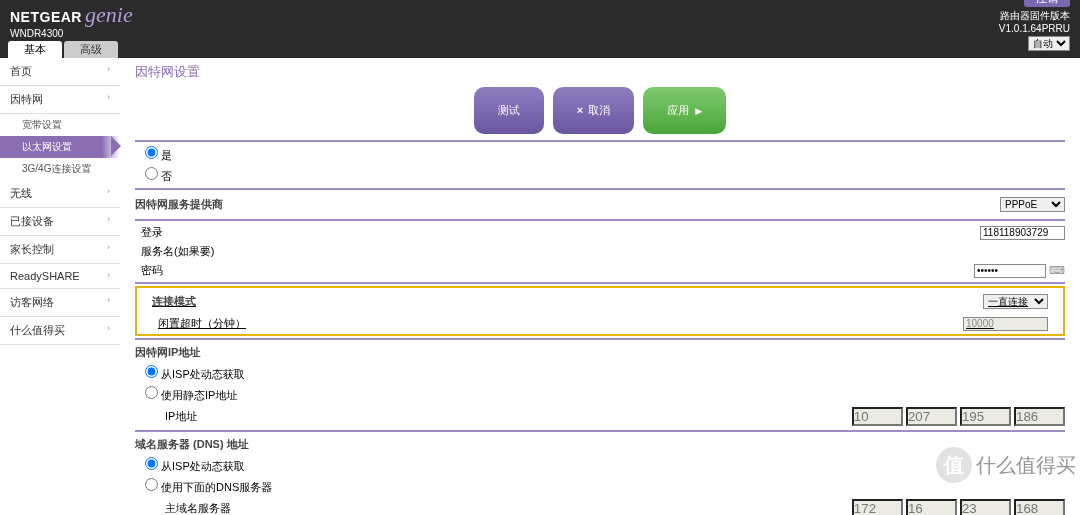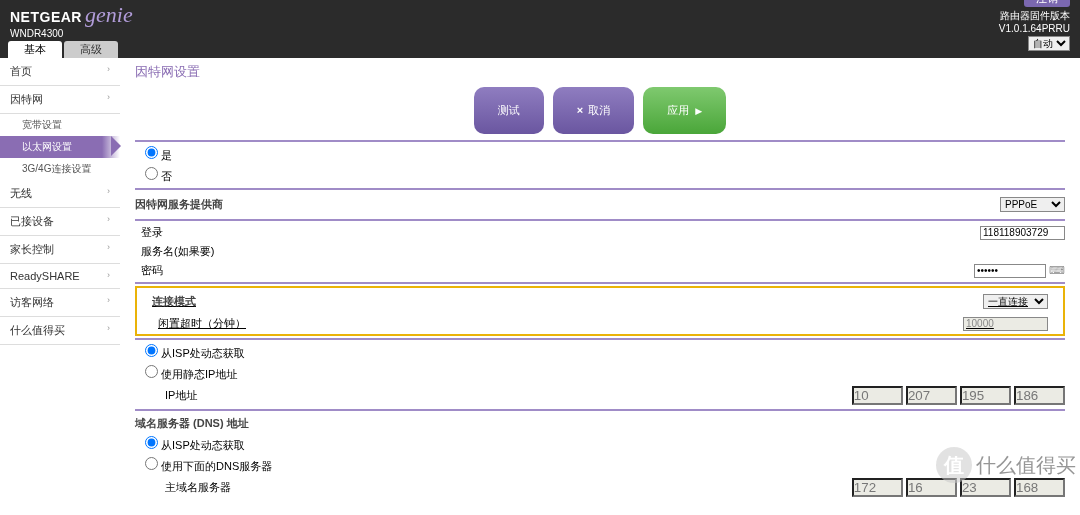--- a/index.html
+++ b/index.html
@@ -153,20 +153,21 @@
           <span class="sec-title">连接模式</span>
           <select style="width:65px;"><option>一直连接</option></select>
         </div>
       <div class="row">
           <span class="lbl">闲置超时（分钟）</span>
           <input type="text" readonly="" style="width: 85px; background: rgb(235, 235, 228); color: rgb(136, 136, 136);" value="10000">
         </div>
     </div>
 
     <div class="section-hr"></div>
+    <div class="sec-title">因特网IP地址</div>
     <div class="radio-row"><label><input type="radio" checked="" style=""> <span>从ISP处动态获取</span></label></div>
     <div class="radio-row"><label><input type="radio" style=""> <span>使用静态IP地址</span></label></div>
     <div class="sub-input">
         <span>IP地址</span>
       <span>
         <input class="ip-oct" readonly="" value="10" style="">
         <input class="ip-oct" readonly="" value="207" style="">
         <input class="ip-oct" readonly="" value="195" style="">
         <input class="ip-oct" readonly="" value="186" style="">
       </span>

